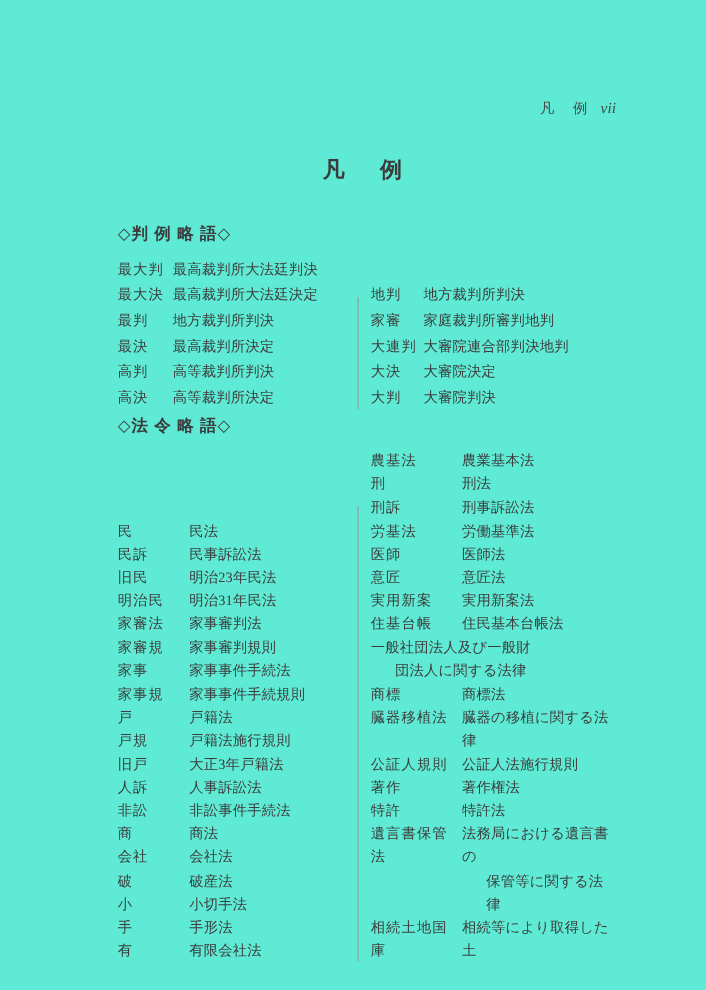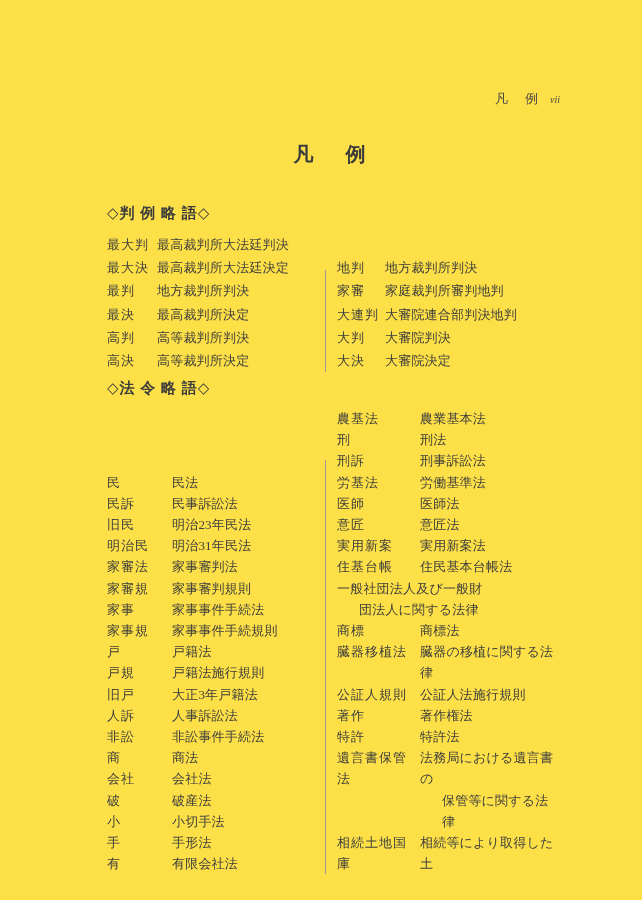--- a/index.html
+++ b/index.html
@@ -1,33 +1,33 @@
 <!DOCTYPE html>
 <html lang="ja"><head>
 <meta charset="utf-8">
 <style>
   html,body{margin:0;padding:0;background:#e8e8e8;}
   .page{
     position:relative;
     width:642px;height:900px;
-    background:#fde047;
+    background:#5eead4;
     font-family:"Liberation Serif","DejaVu Serif",serif;
     color:#3d3d3d;
     overflow:hidden;
   }
   
   .running-head{
     position:absolute;top:90px;right:82px;
     font-size:13px;letter-spacing:2px;
     display:flex;align-items:baseline;gap:10px;
     color:#474747;
   }
   .running-head .folio{
     font-style:italic;letter-spacing:0;
-    font-size:10px;
+    font-size:14px;
   }
   
   .page-title{
     position:absolute;top:141px;left:107px;width:451px;
     text-align:center;
     font-size:20px;font-weight:bold;
     letter-spacing:6px;color:#3a3a3a;
   }
   
   .section{position:absolute;left:107px;width:452px;}
@@ -143,32 +143,32 @@
           <div class="entry">
             <div class="abbr">
               <div>大連判</div>
             </div>
             <div class="def">
               <div>大審院連合部判決地判</div>
             </div>
           </div>
           <div class="entry">
             <div class="abbr">
+              <div>大決</div>
+            </div>
+            <div class="def">
+              <div>大審院決定</div>
+            </div>
+          </div>
+          <div class="entry">
+            <div class="abbr">
               <div>大判</div>
             </div>
             <div class="def">
               <div>大審院判決</div>
-            </div>
-          </div>
-          <div class="entry">
-            <div class="abbr">
-              <div>大決</div>
-            </div>
-            <div class="def">
-              <div>大審院決定</div>
             </div>
           </div>
         </div>
     </div>
   </div>
 
   <div class="section sec2">
     <div class="sec-heading">◇法 令 略 語◇</div>
     <div class="cols">
       <div class="col col-left">

